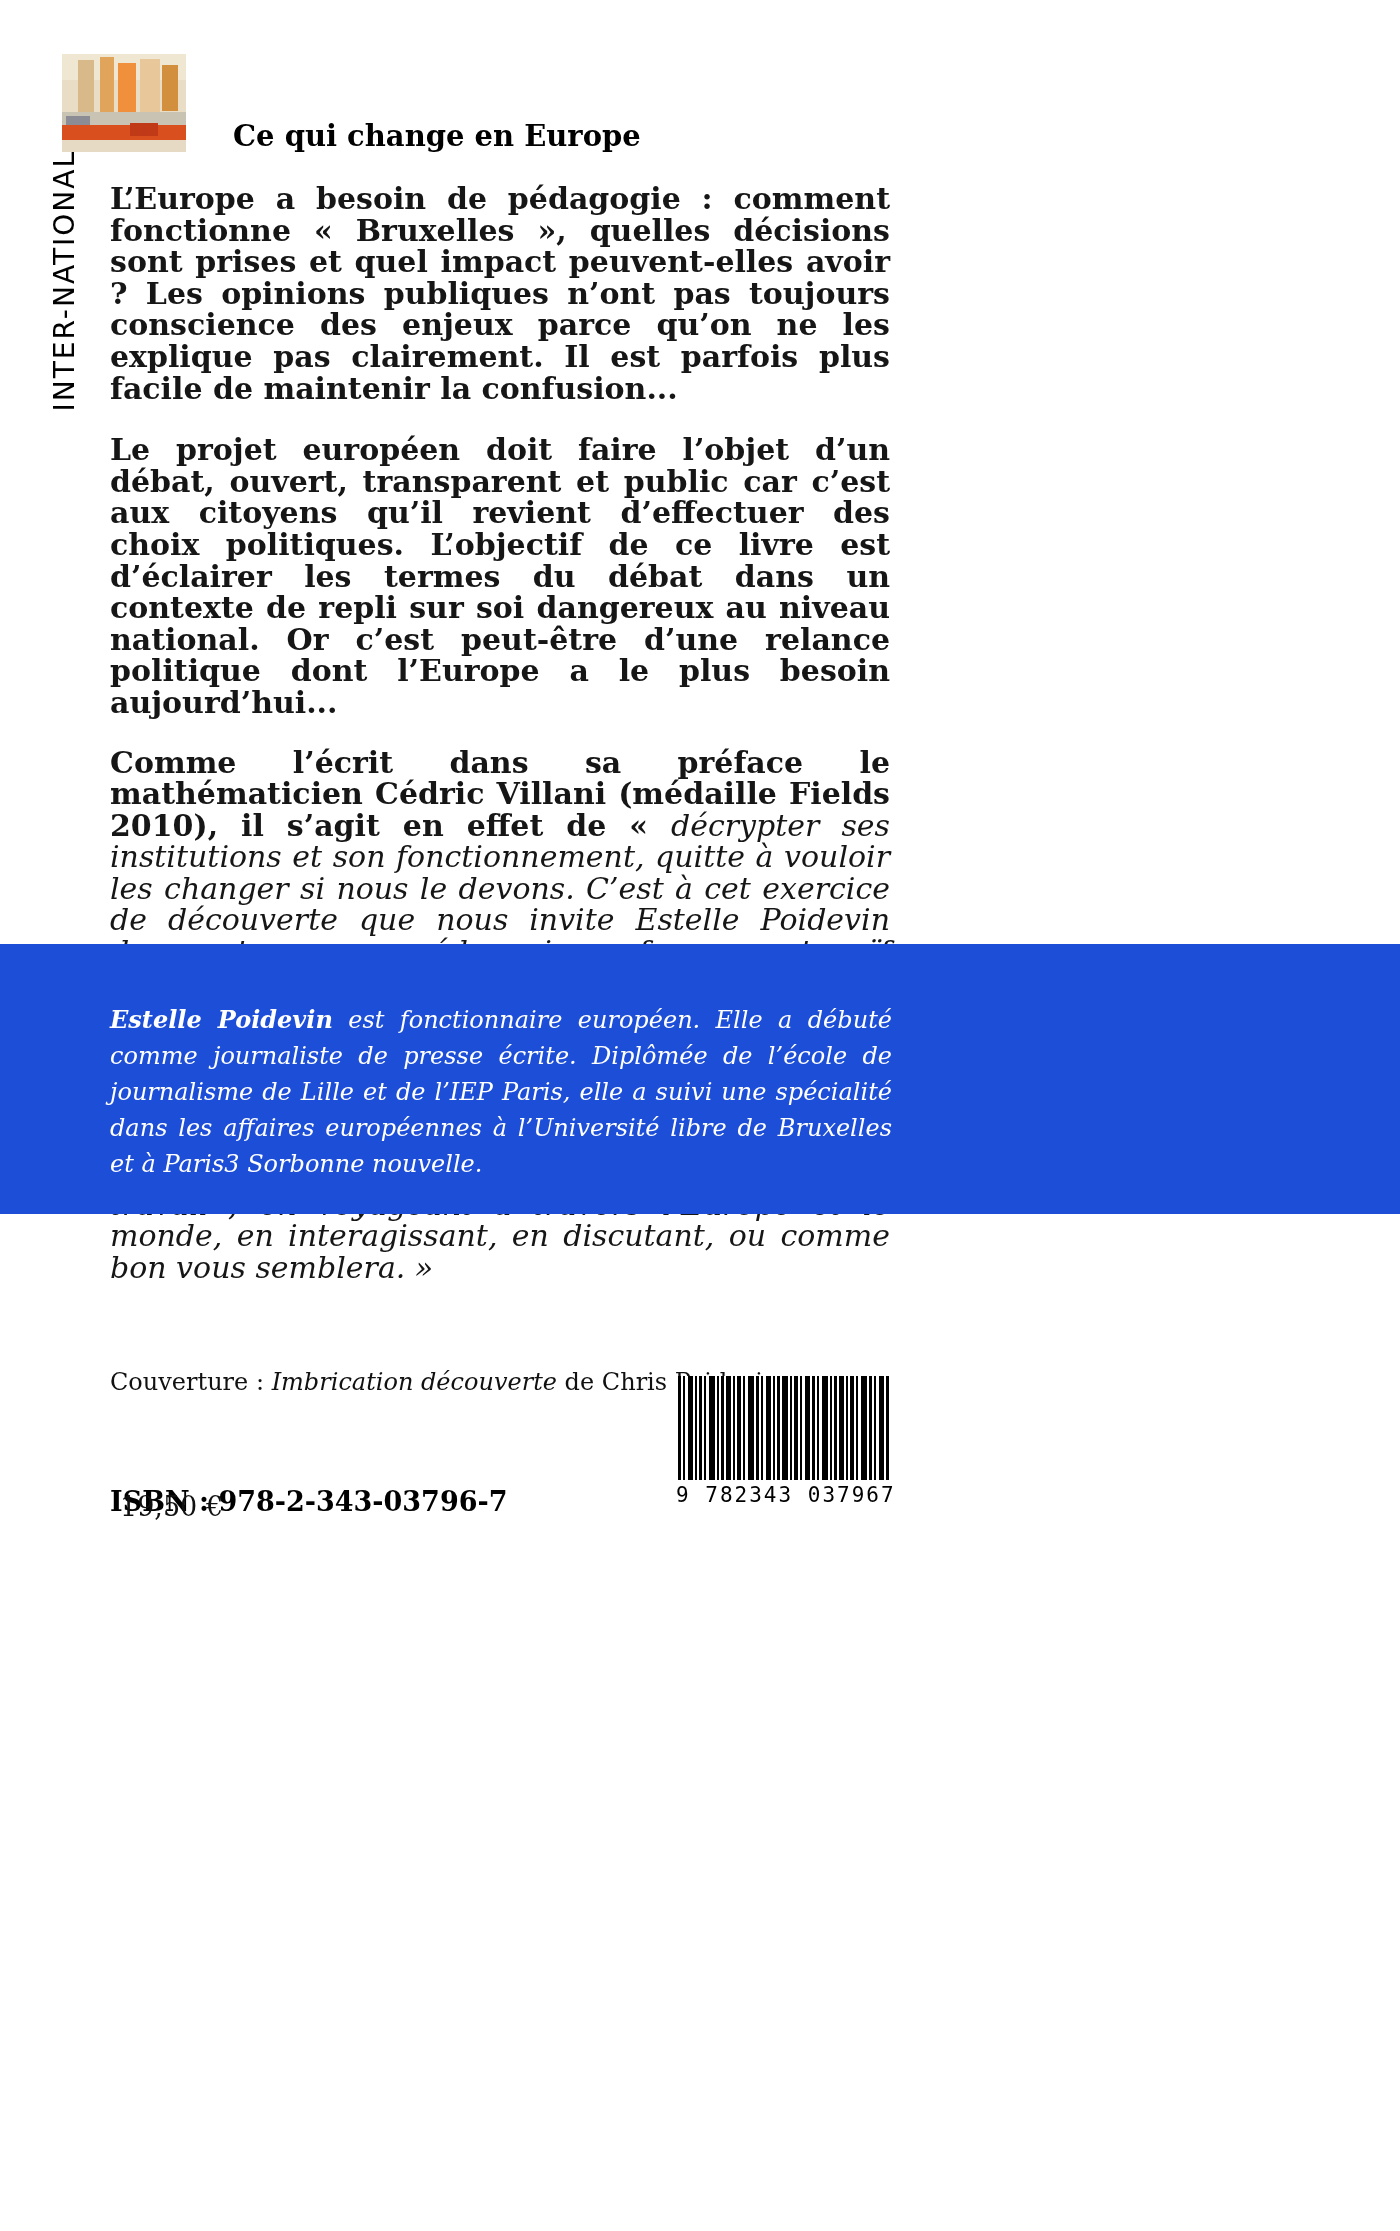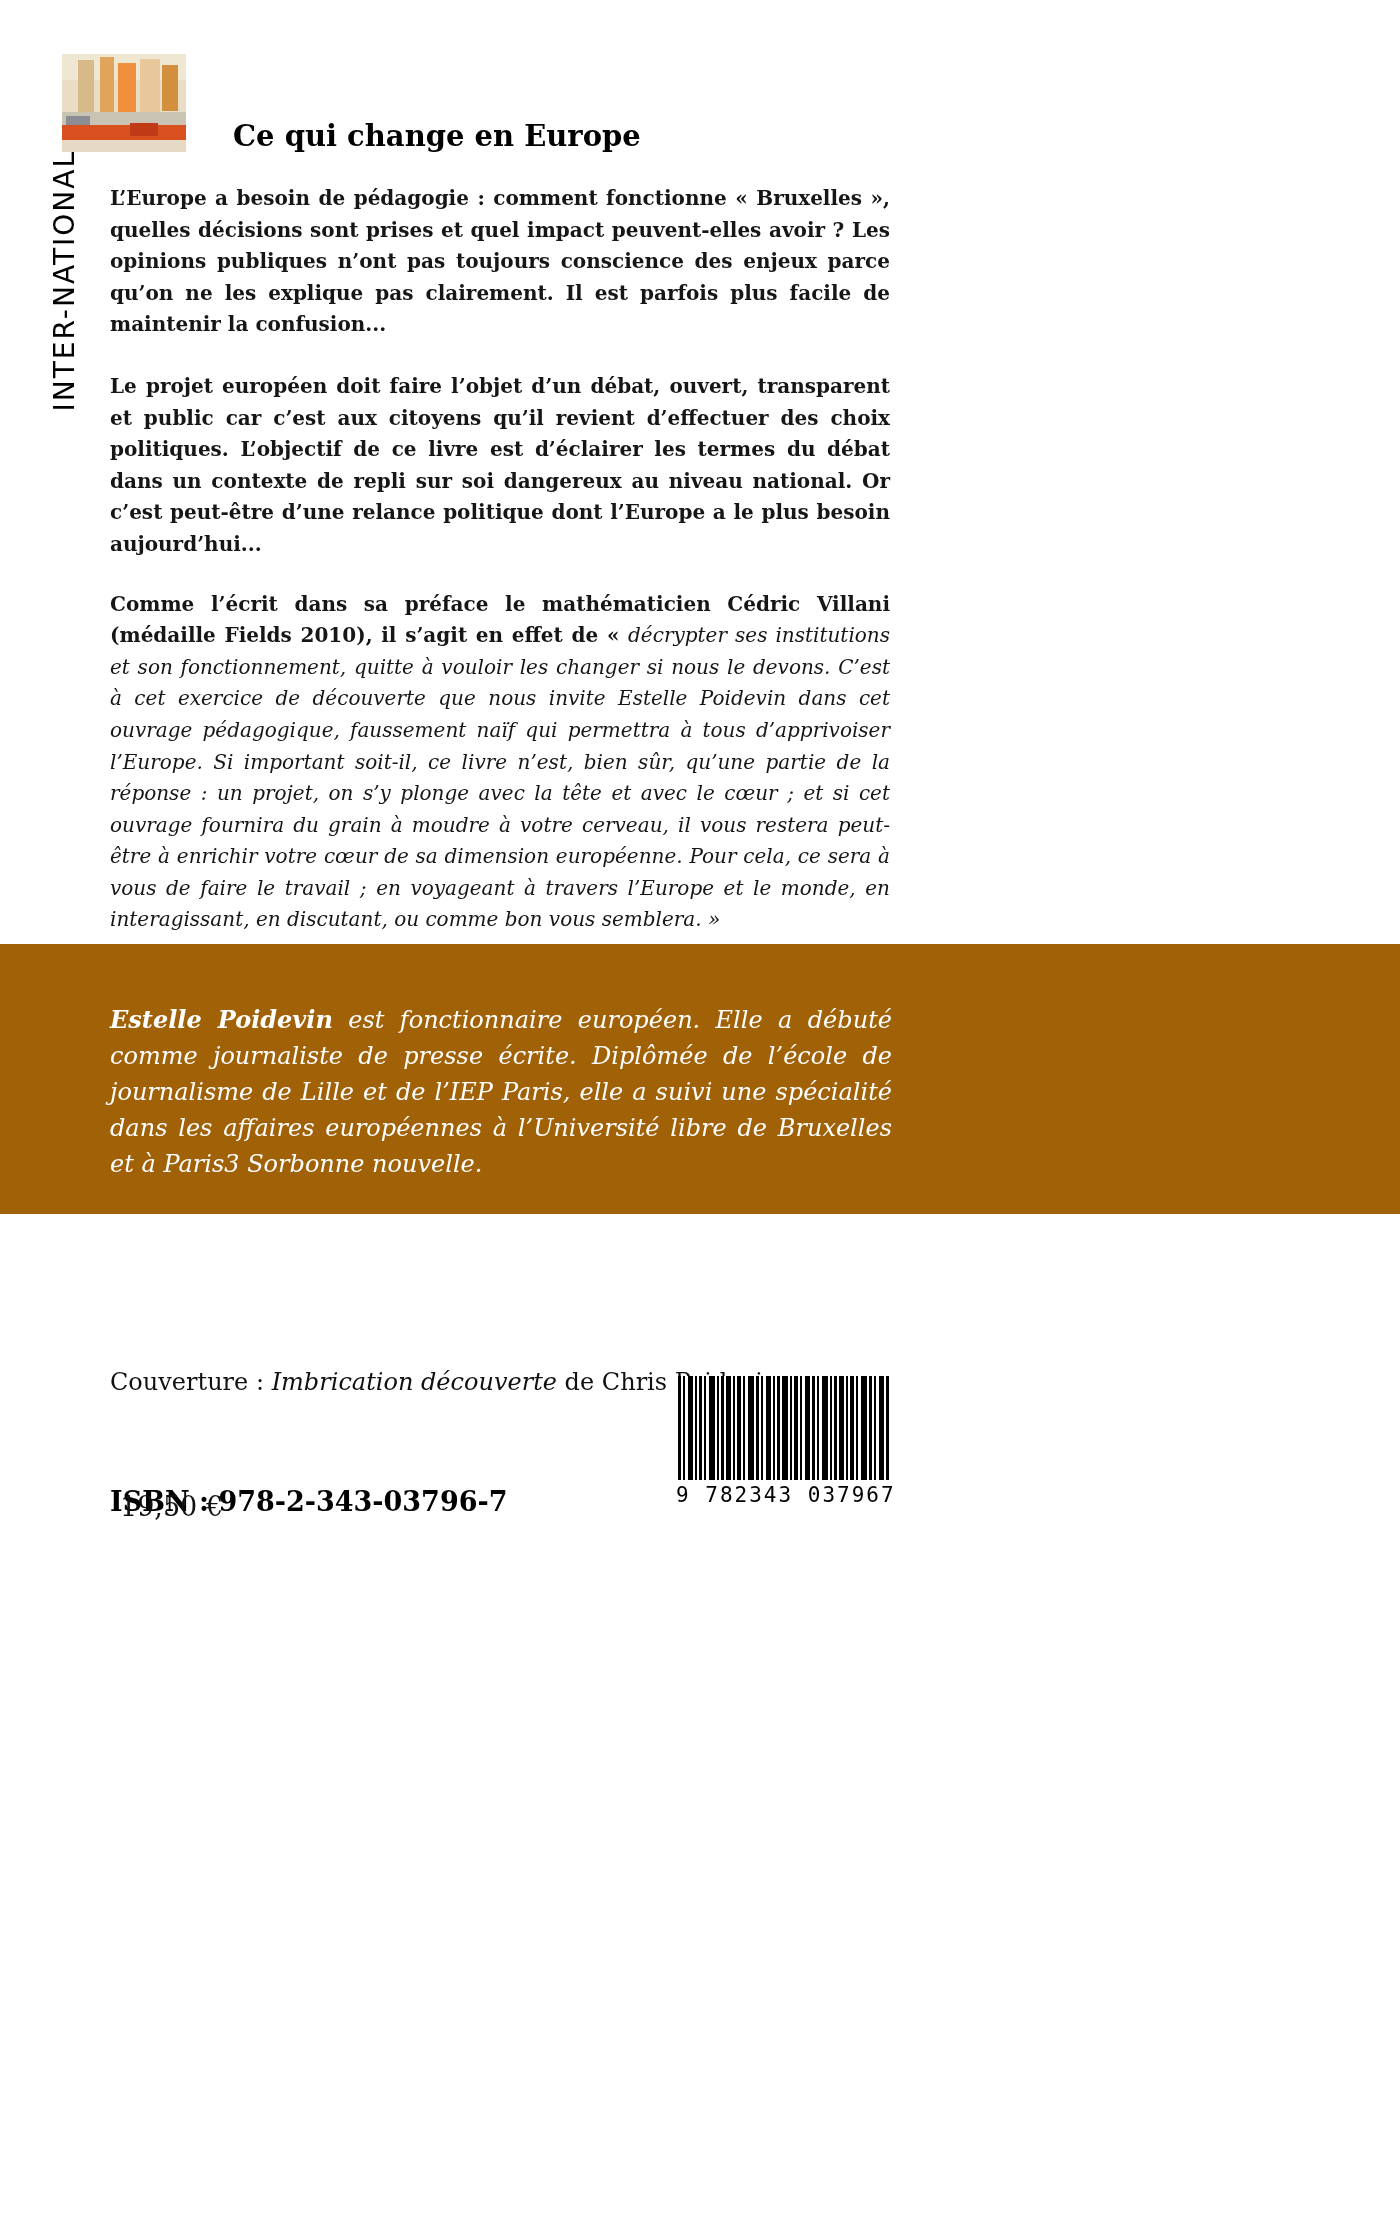--- a/index.html
+++ b/index.html
@@ -35,31 +35,31 @@
     position:absolute; left:205px; top:119px;
     font-size:29px; font-weight:700; color:#000;
     white-space:nowrap;
     margin-left:28px;
   }
 
   .body-col {
     position:absolute; left:110px; top:183px; width:780px;
   }
   .para {
-    font-size:20px; line-height:31.6px;
+    font-size:30px; line-height:31.6px;
     text-align:justify; color:#161616;
   }
   .para + .para { margin-top:30px; }
   .para.preface { margin-top:28px; }
   .bold { font-weight:700; font-style:normal; }
   .italic { font-style:italic; font-weight:400; }
 
   .orange-band {
     position:absolute; left:0; top:944px; width:1400px; height:270px;
-    background:#a16207;
+    background:#1d4ed8;
   }
   .bio {
     position:absolute; left:110px; top:58px; width:782px;
     font-size:24px; line-height:36px;
     font-style:italic; color:#ffffff; text-align:justify;
   }
   .bio-author { font-weight:700; }
 
   .cover-credit {
     position:absolute; left:110px; top:1368px;

